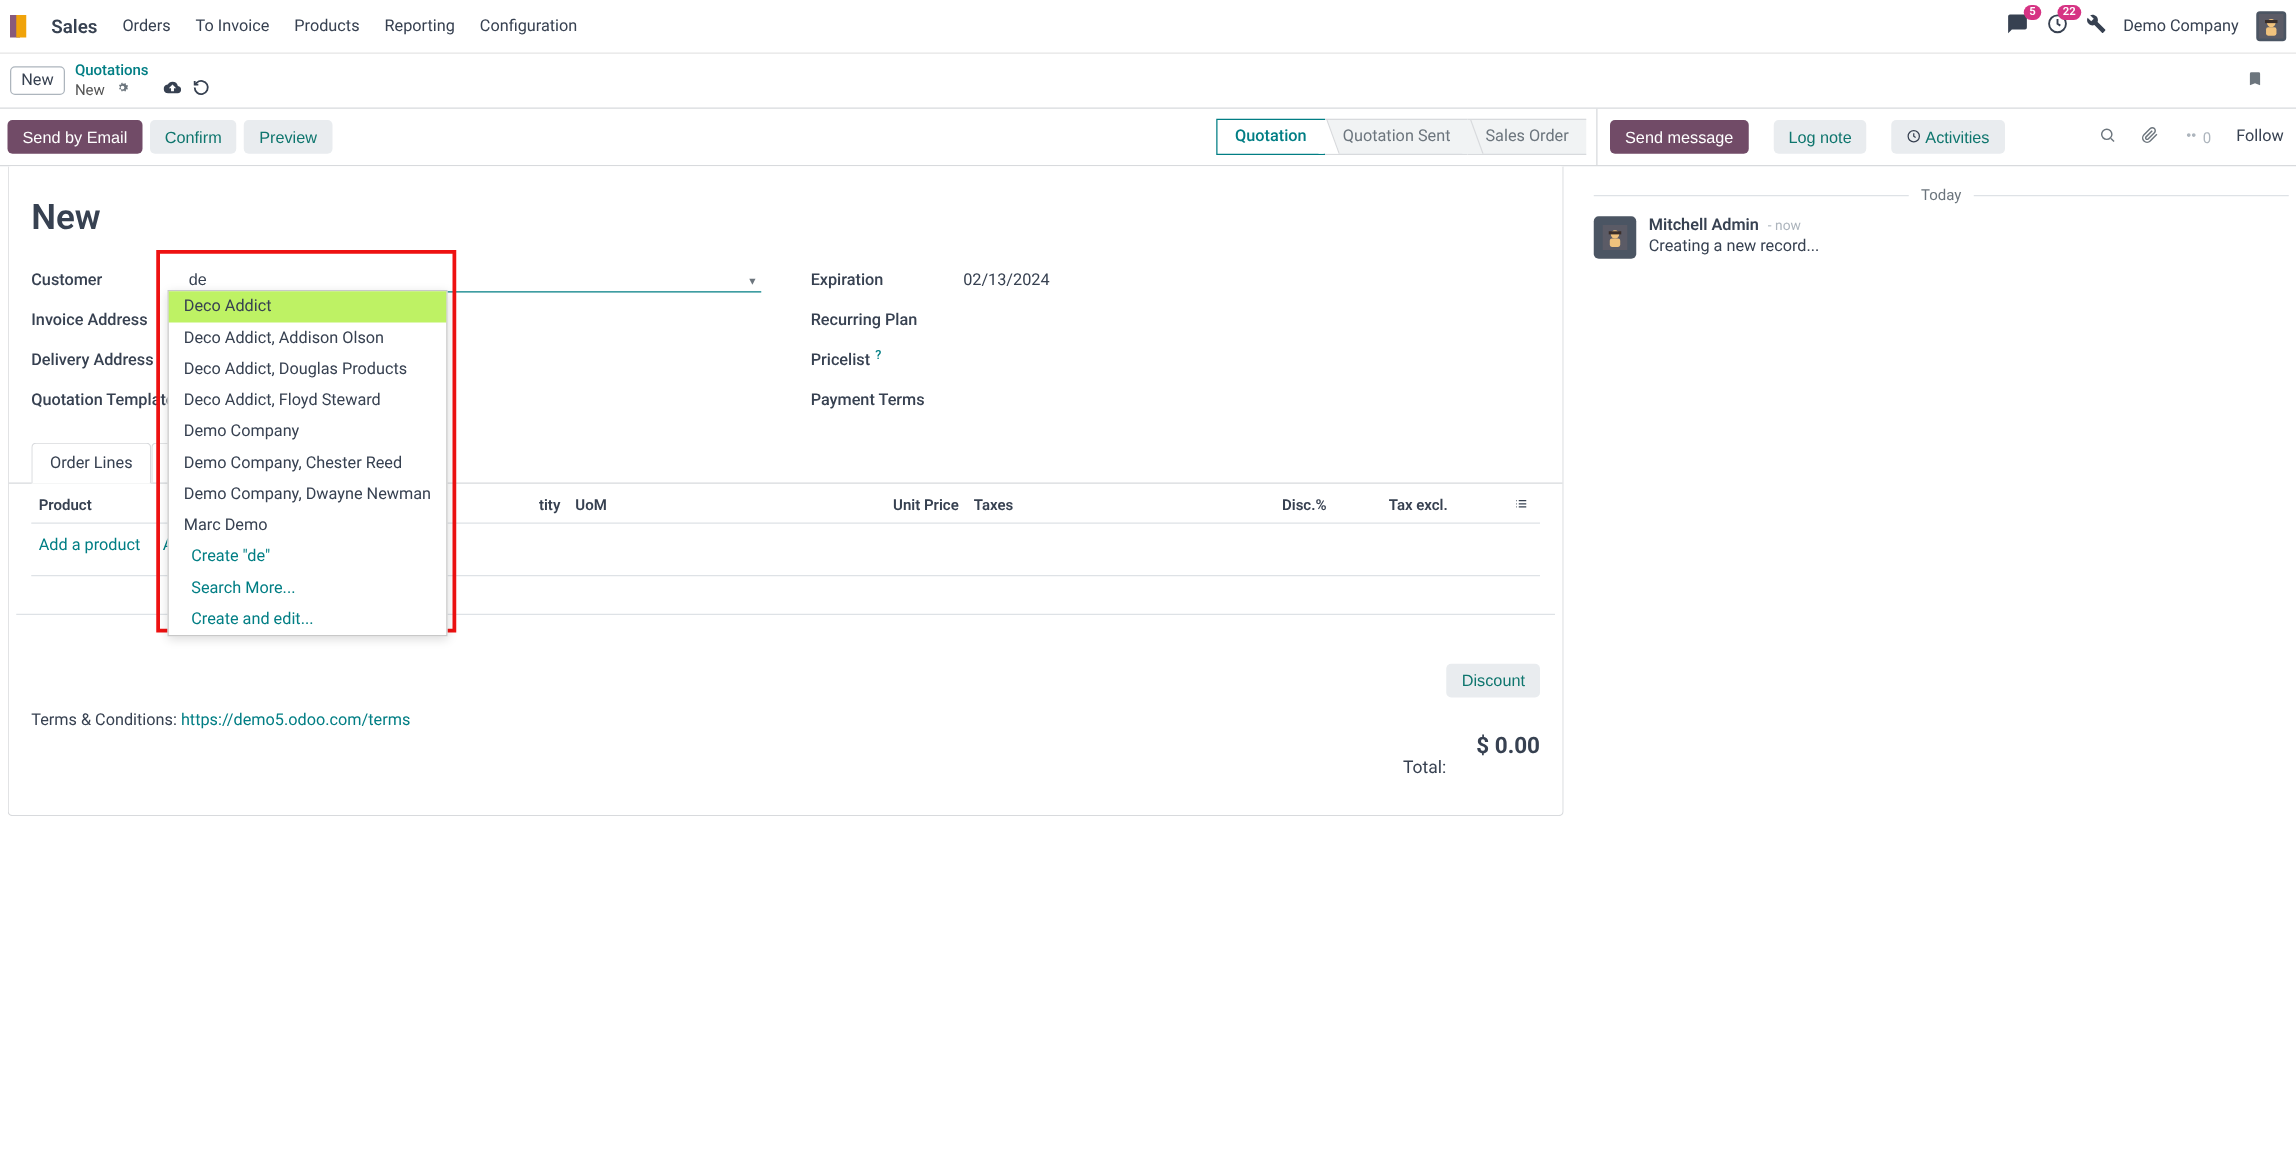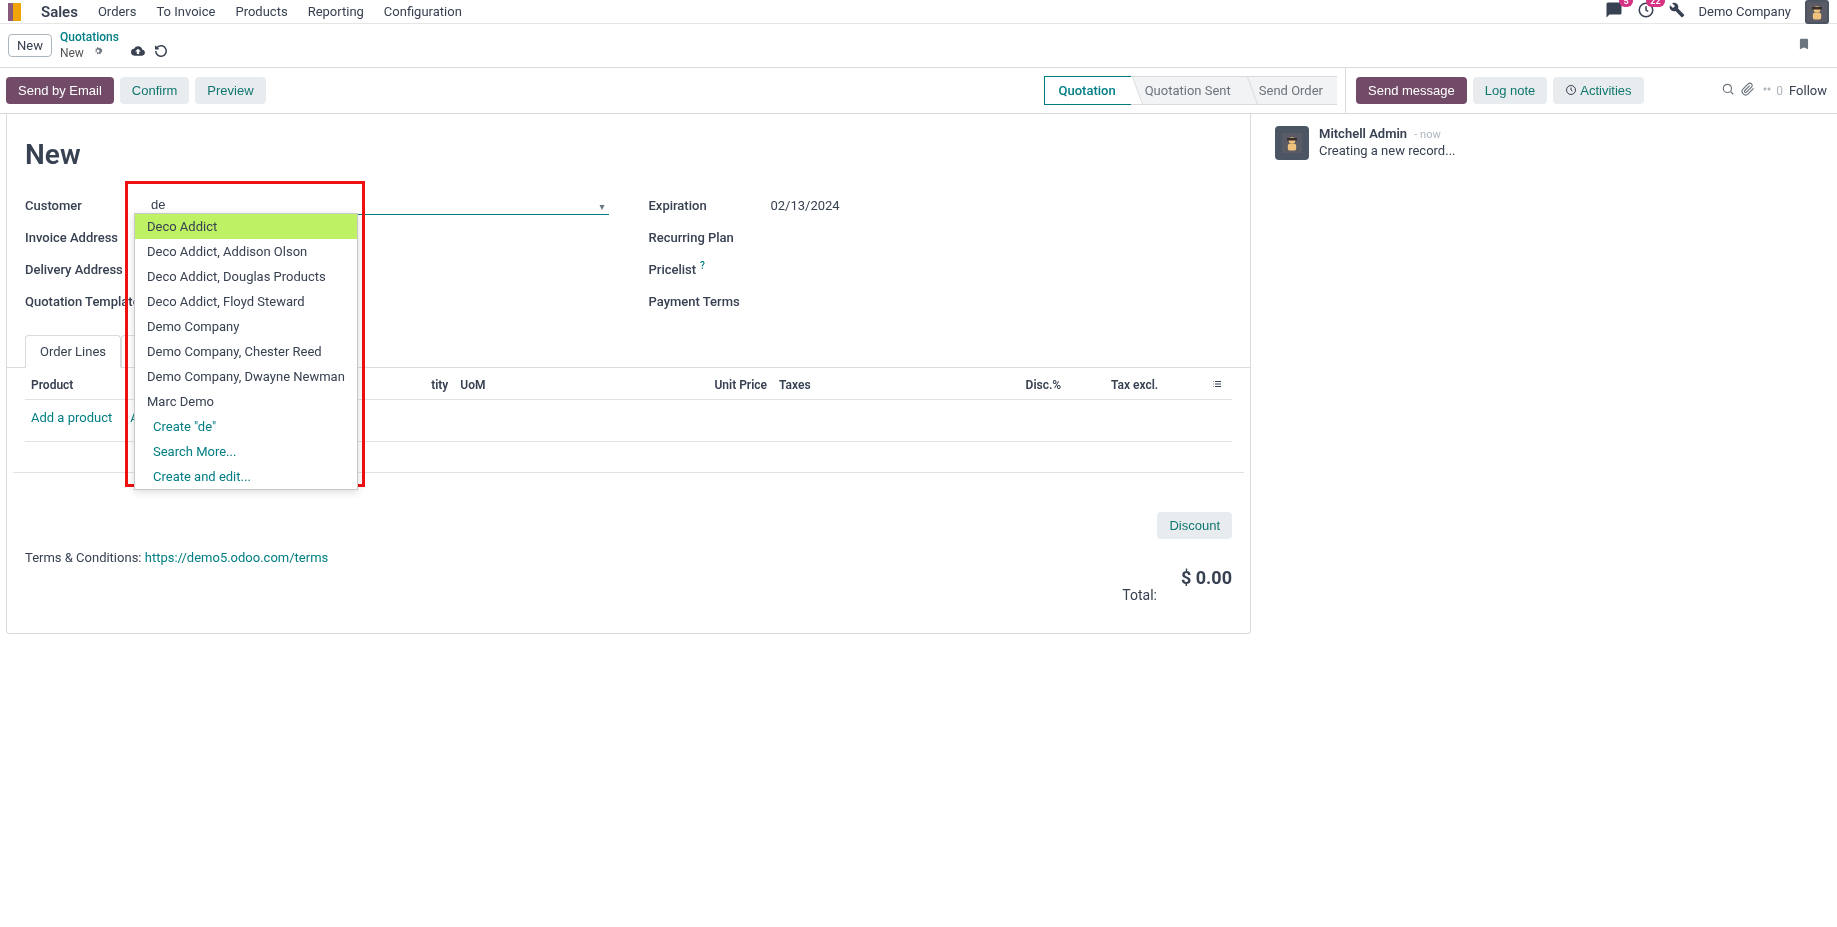--- a/index.html
+++ b/index.html
@@ -1,19 +1,19 @@
 <!DOCTYPE html>
 <html><head>
 <meta charset="utf-8">
 <style>
 * { box-sizing: border-box; margin: 0; padding: 0; }
 body { font-family: -apple-system, BlinkMacSystemFont, "Segoe UI", Roboto, sans-serif; font-size: 13px; color: #374151; background: #fff; }
 
 
-.top-nav { display: flex; align-items: center; padding: 4px 8px; border-bottom: 1px solid #e5e5e5; height: 24px; }
+.top-nav { display: flex; align-items: center; padding: 4px 8px; border-bottom: 1px solid #e5e5e5; height: 43px; }
 .logo { display: inline-flex; margin-right: 10px; }
 .logo-sq { width: 8px; height: 18px; display: inline-block; }
 .nav-item { padding: 6px 10px; color: #374151; cursor: pointer; font-size: 13px; }
 .nav-item.active { font-weight: 600; font-size: 15px; }
 .top-right { margin-left: auto; display: flex; align-items: center; gap: 14px; }
 .icon-btn { position: relative; cursor: pointer; }
 .badge { position: absolute; top: -6px; right: -10px; background: #d63384; color: #fff; border-radius: 8px; font-size: 9px; padding: 1px 4px; font-weight: 600; }
 .avatar { width: 24px; height: 24px; border-radius: 3px; background: #4b5563; display: flex; align-items: center; justify-content: center; }
 .avatar svg { width: 20px; height: 20px; }
 
@@ -30,21 +30,21 @@
 .action-bar { display: flex; align-items: center; padding: 8px 8px 8px 6px; gap: 6px; flex:1; }
 .btn { border: none; border-radius: 4px; padding: 6px 12px; font-size: 13px; cursor: pointer; background: #e9ecef; color: #0f766e; }
 .btn.primary { background: #714b67; color: #fff; }
 .stage-group { display: flex; margin-left: auto; }
 .stage { padding: 6px 14px; background: #f1f3f4; color: #6c757d; position: relative; border-top:1px solid #d8dadd; border-bottom:1px solid #d8dadd; }
 .stage.active { background: #fff; color: #017e84; border:1px solid #017e84; font-weight:500; }
 .stage::after { content:""; position:absolute; right:-8px; top:0; bottom:0; width:16px; background:inherit; transform: skewX(20deg); border-right:1px solid #d8dadd; z-index:1; }
 .stage:last-child::after { display:none; }
 .stage span { position:relative; z-index:2; }
 
-.chatter-actions { display: flex; align-items: center; padding: 8px 10px; gap: 6px; border-left:1px solid #d8dadd; width:492px;}
+.chatter-actions { display: flex; align-items: center; padding: 8px 10px; gap: 20px; border-left:1px solid #d8dadd; width:560px;}
 .chatter-actions .spacer { flex: 1; }
 .chatter-actions .icon { cursor: pointer; color: #6c757d; }
 .follower-count { color: #adb5bd; font-size: 12px; display:flex; align-items:center; gap:3px; }
 .follow-link { color: #374151; cursor: pointer; }
 
 
 .body-row { display: flex; padding: 0 6px 6px 6px; gap: 24px; }
 .form-sheet { flex: 1; border: 1px solid #d8dadd; border-top:none; border-radius: 0 0 4px 4px; background: #fff; display:flex; flex-direction:column; min-height:520px;}
 .chatter { width: 556px; padding-top: 12px; }
 
@@ -185,21 +185,21 @@
 </div>
 
 <div class="action-bar-wrap">
   <div class="action-bar">
     <button class="btn primary">Send by Email</button>
     <button class="btn">Confirm</button>
     <button class="btn">Preview</button>
     <div class="stage-group">
       <div class="stage active"><span>Quotation</span></div>
       <div class="stage"><span>Quotation Sent</span></div>
-      <div class="stage"><span>Send Order</span></div>
+      <div class="stage"><span>Sales Order</span></div>
     </div>
   </div>
   <div class="chatter-actions">
     <button class="btn primary">Send message</button>
     <button class="btn">Log note</button>
     <button class="btn">
       <svg width="12" height="12" viewBox="0 0 24 24" fill="none" stroke="#374151" stroke-width="2" style="vertical-align:-1px">
           <circle cx="12" cy="12" r="9"></circle>
           <path d="M12 7v5l3 2"></path>
         </svg>
@@ -332,20 +332,23 @@
         <button class="btn">Discount</button>
         <div class="total-row">
           <span class="lbl">Total:</span>
           <span class="amt">$ 0.00</span>
         </div>
       </div>
     </div>
   </div>
 
   <div class="chatter">
+    <div class="chatter-sep">
+        <span>Today</span>
+      </div>
     <div class="msg">
       <span class="avatar">
         <svg viewBox="0 0 24 24">
             <rect width="24" height="24" fill="#5b5b66"></rect>
             <circle cx="12" cy="9" r="4" fill="#f1c27d"></circle>
             <rect x="7" y="13" width="10" height="8" rx="2" fill="#f1c27d"></rect>
             <rect x="6" y="6" width="12" height="3" fill="#3a2e2a"></rect>
           </svg>
       </span>
       <div>

